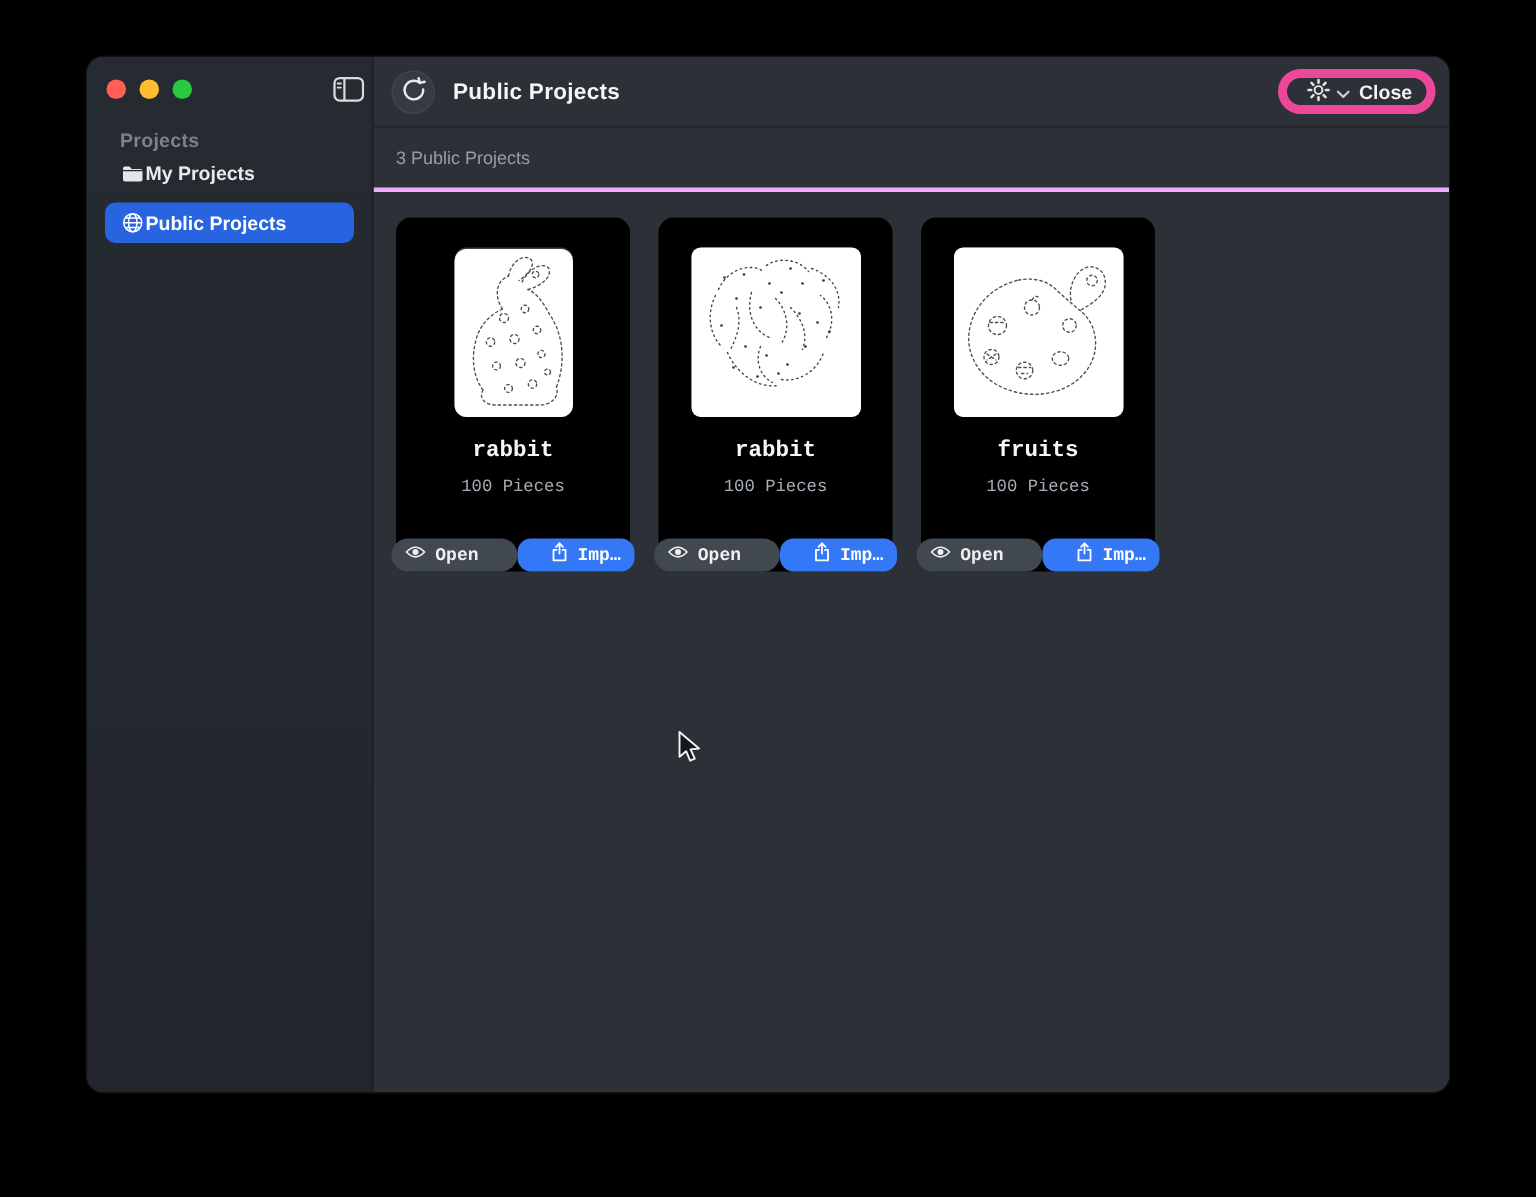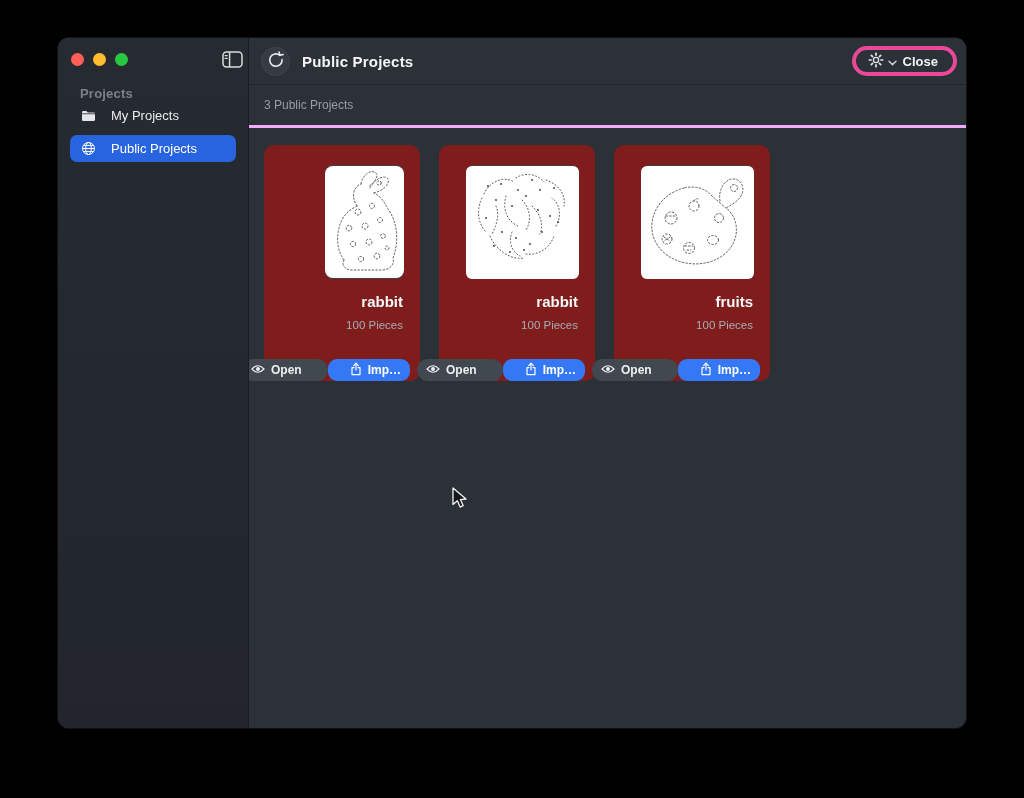--- a/index.html
+++ b/index.html
@@ -26,49 +26,49 @@
   .traffic{position:absolute;left:13px;top:15px;display:flex;gap:9px;}
   .tl{width:13px;height:13px;border-radius:50%;display:block;}
   .tl.red{background:var(--traffic-red);}
   .tl.yellow{background:var(--traffic-yellow);}
   .tl.green{background:var(--traffic-green);}
   .sidebar-toggle{position:absolute;left:161px;top:12px;width:26px;height:22px;
     background:transparent;border:none;display:flex;align-items:center;justify-content:center;cursor:pointer;}
   .section-label{position:absolute;left:22px;top:48px;font-size:13px;font-weight:700;
     color:#7b828a;letter-spacing:.2px;text-align:center;}
   .nav{position:absolute;left:12px;top:64px;right:12px;display:flex;flex-direction:column;gap:6px;}
-  .nav-item{height:27px;border-radius:7px;display:flex;align-items:center;gap:14px;
-    padding:0 10px;color:#e8eaed;font-size:13px;font-weight:400;cursor:default;}
+  .nav-item{height:27px;border-radius:7px;display:flex;align-items:center;gap:0;
+    padding:0 10px;color:#e8eaed;font-size:13px;font-weight:700;cursor:default;}
   .nav-item.selected{background:var(--selected-item-blue);color:#fff;}
   .nav-icon{width:17px;display:flex;align-items:center;justify-content:center;flex:0 0 17px;}
 
   
   .main{flex:1;display:flex;flex-direction:column;background:#2b3137;min-width:0;}
   .toolbar{height:47px;flex:0 0 47px;display:flex;align-items:center;position:relative;
     border-bottom:1px solid #22262b;}
   .refresh-btn{position:absolute;left:12px;top:9px;width:29px;height:29px;border-radius:50%;
     background:#343b42;border:1px solid #3e454c;display:flex;align-items:center;justify-content:center;cursor:pointer;}
   .page-title{position:absolute;left:53px;top:0;height:47px;display:flex;align-items:center;
     font-size:15px;font-weight:700;color:#f4f6f7;letter-spacing:.2px;}
   .toolbar-pill{position:absolute;right:9px;top:8px;height:30px;width:105px;border-radius:16px;
-    border:4px solid #ec4899;display:flex;align-items:center;justify-content:flex-end;}
+    border:6px solid #ec4899;display:flex;align-items:center;}
   .settings-btn{height:100%;display:flex;align-items:center;gap:4px;padding:0 6px 0 13px;
     background:transparent;border:none;cursor:pointer;}
   .close-btn{height:100%;flex:1;display:flex;align-items:center;justify-content:flex-end;
     padding-right:15px;background:transparent;border:none;color:#f2f4f5;
     font-size:13px;font-weight:700;font-family:inherit;cursor:pointer;}
 
   .subheader{height:43px;flex:0 0 43px;display:flex;align-items:center;padding-left:15px;
     font-size:12px;color:#979ea5;border-bottom:3px solid #f0abfc;}
 
   .content{flex:1;padding:17px 15px;display:flex;align-items:flex-start;gap:19px;}
 
   
-  .card{width:156px;height:236px;border-radius:10px;background:#7f1d1d;flex:0 0 156px;
-    display:flex;flex-direction:column;align-items:flex-end;}
+  .card{width:156px;height:236px;border-radius:10px;background:#000000;flex:0 0 156px;
+    display:flex;flex-direction:column;align-items:center;font-family:Liberation Mono, monospace;}
   .thumb-well{margin:20px 16px 0 16px;height:118px;border-radius:8px;background:#3b424a;
     display:flex;align-items:center;justify-content:center;cursor:pointer;}
   .thumb{background:#fff;display:flex;align-items:center;justify-content:center;overflow:hidden;}
   .thumb.portrait{width:79px;height:112px;border-radius:8px;}
   .thumb.square{width:113px;height:113px;border-radius:6px;}
   .card-title{margin:14px 17px 0 17px;font-size:15px;font-weight:700;color:#f4f6f7;}
   .card-pieces{margin:9px 17px 16px 17px;font-size:11.5px;color:#a6adb4;}
   .card-actions{margin:12px 10px 0 10px;display:flex;justify-content:space-between;align-items:center;}
   .btn{height:22px;border:none;border-radius:11px;display:flex;align-items:center;gap:6px;
     font-family:inherit;font-size:12px;font-weight:600;color:#eef0f2;cursor:pointer;}

